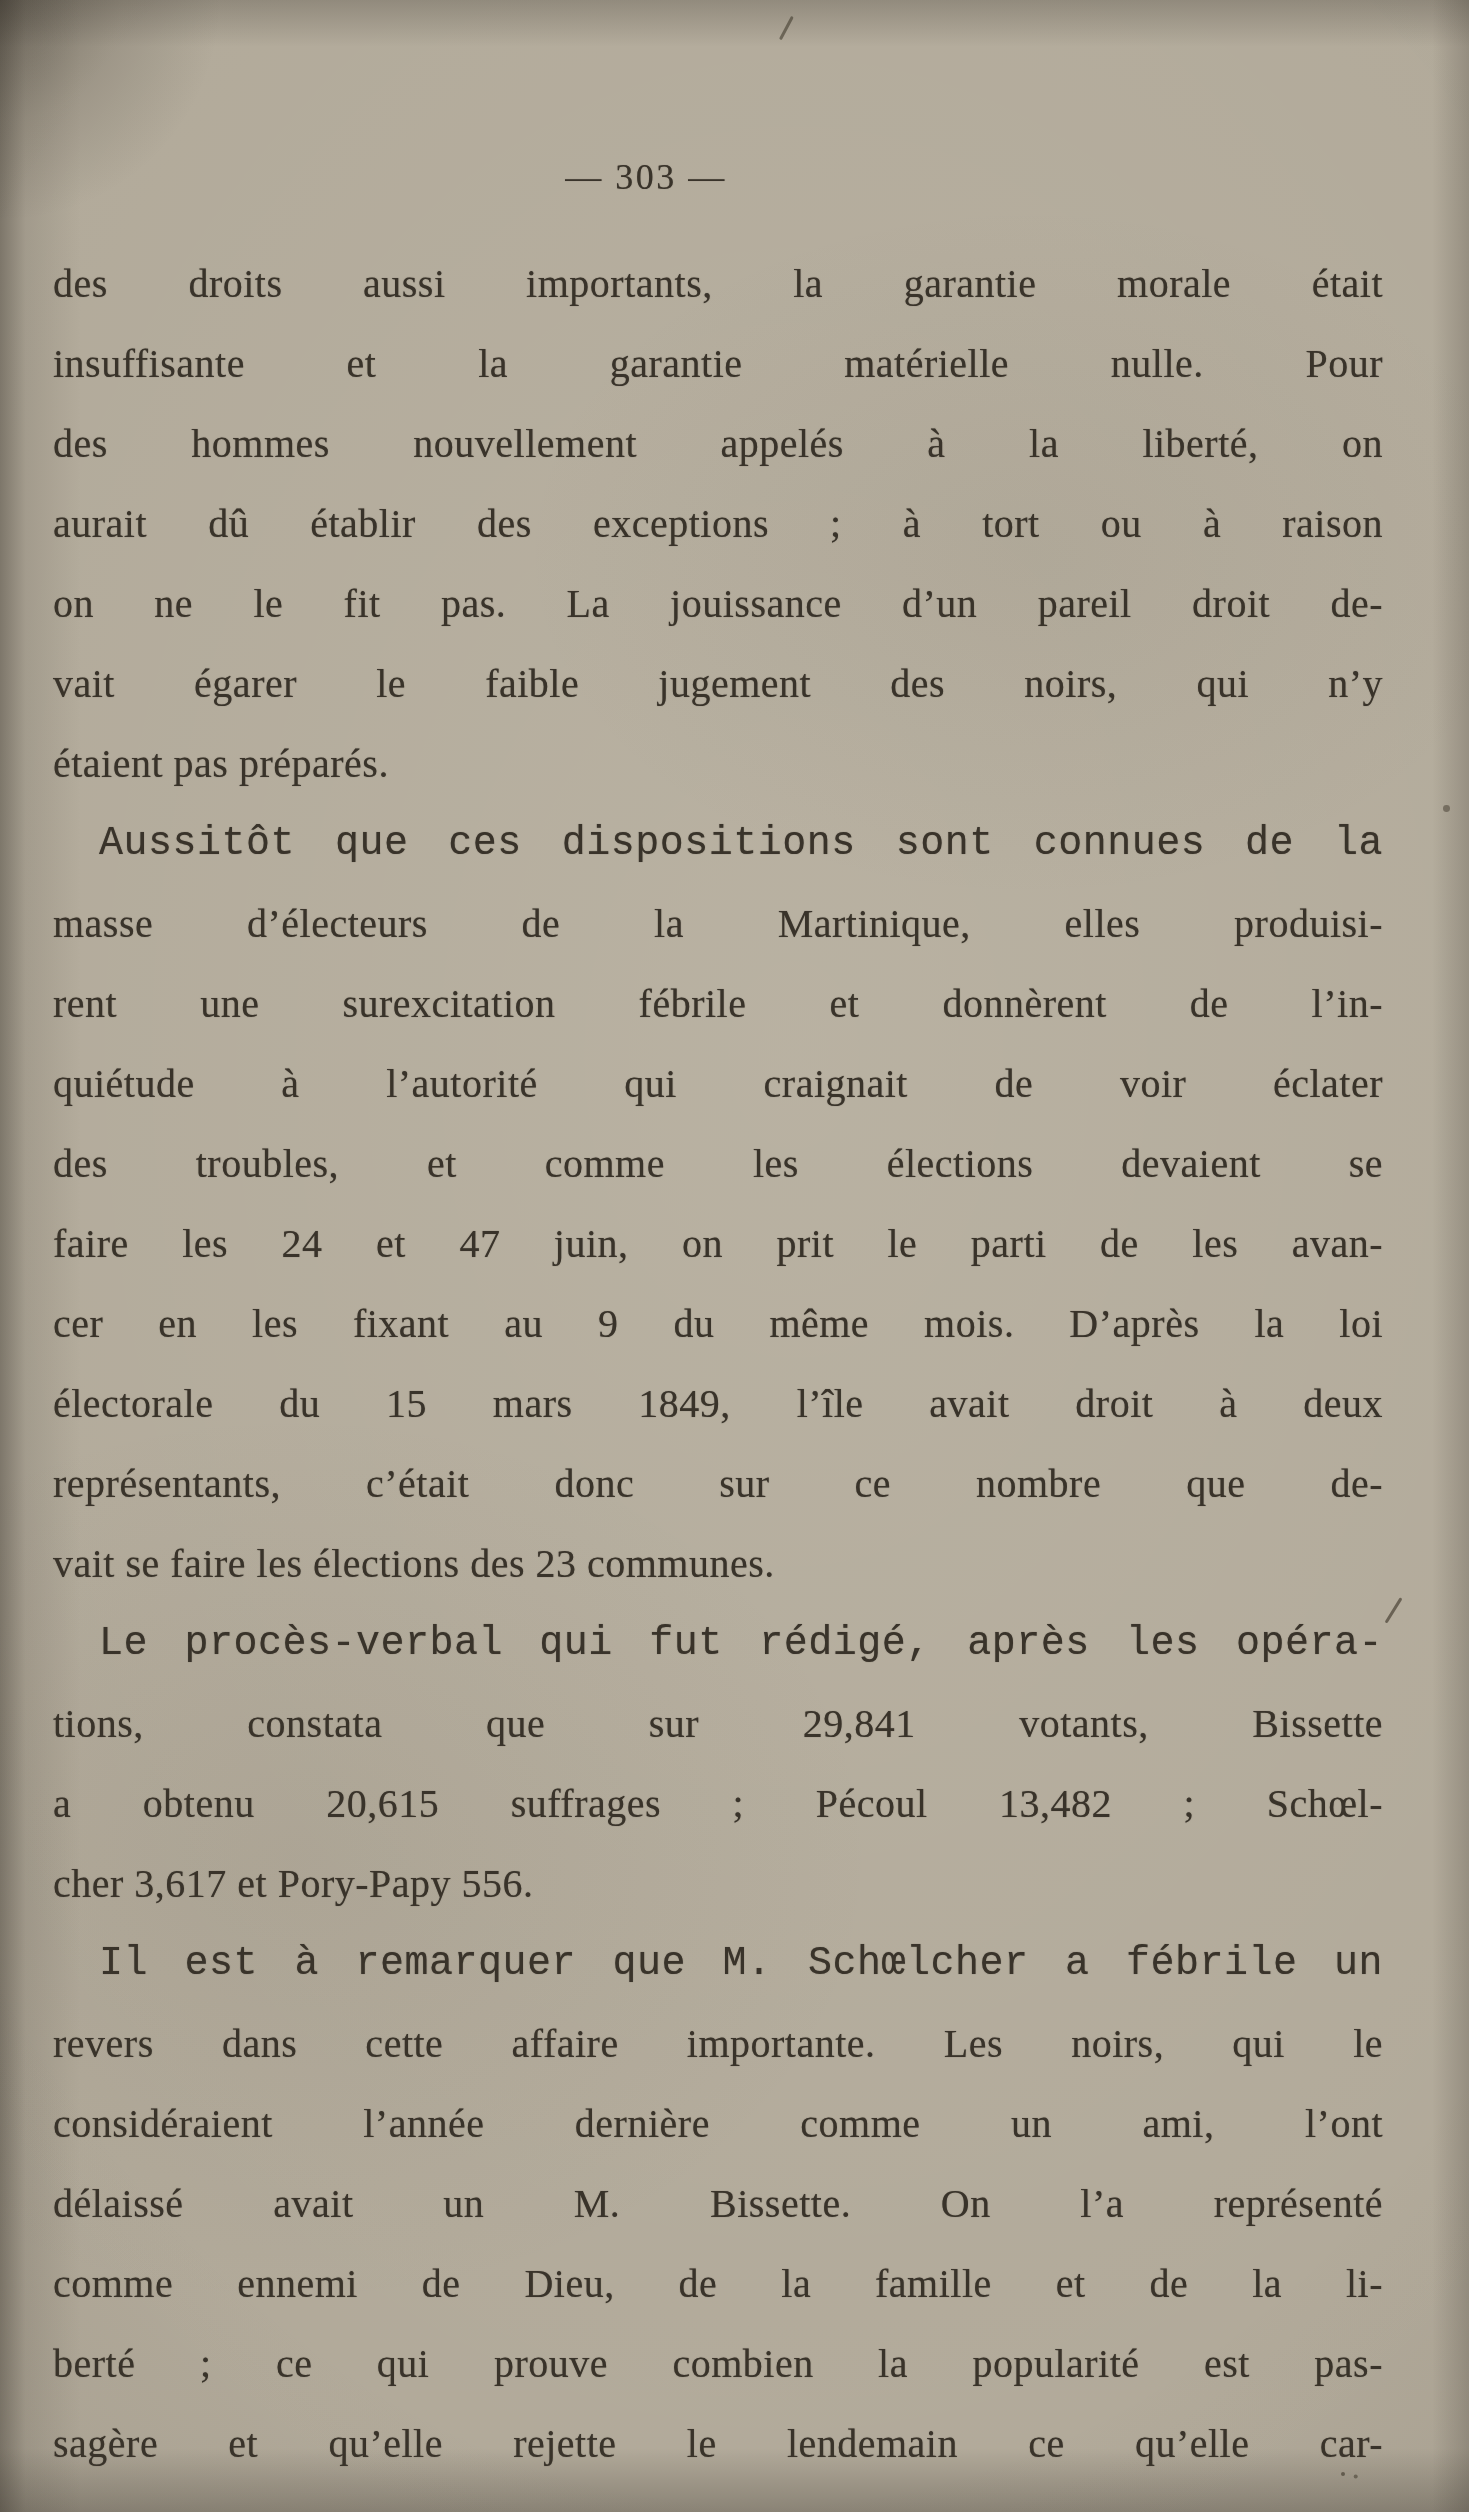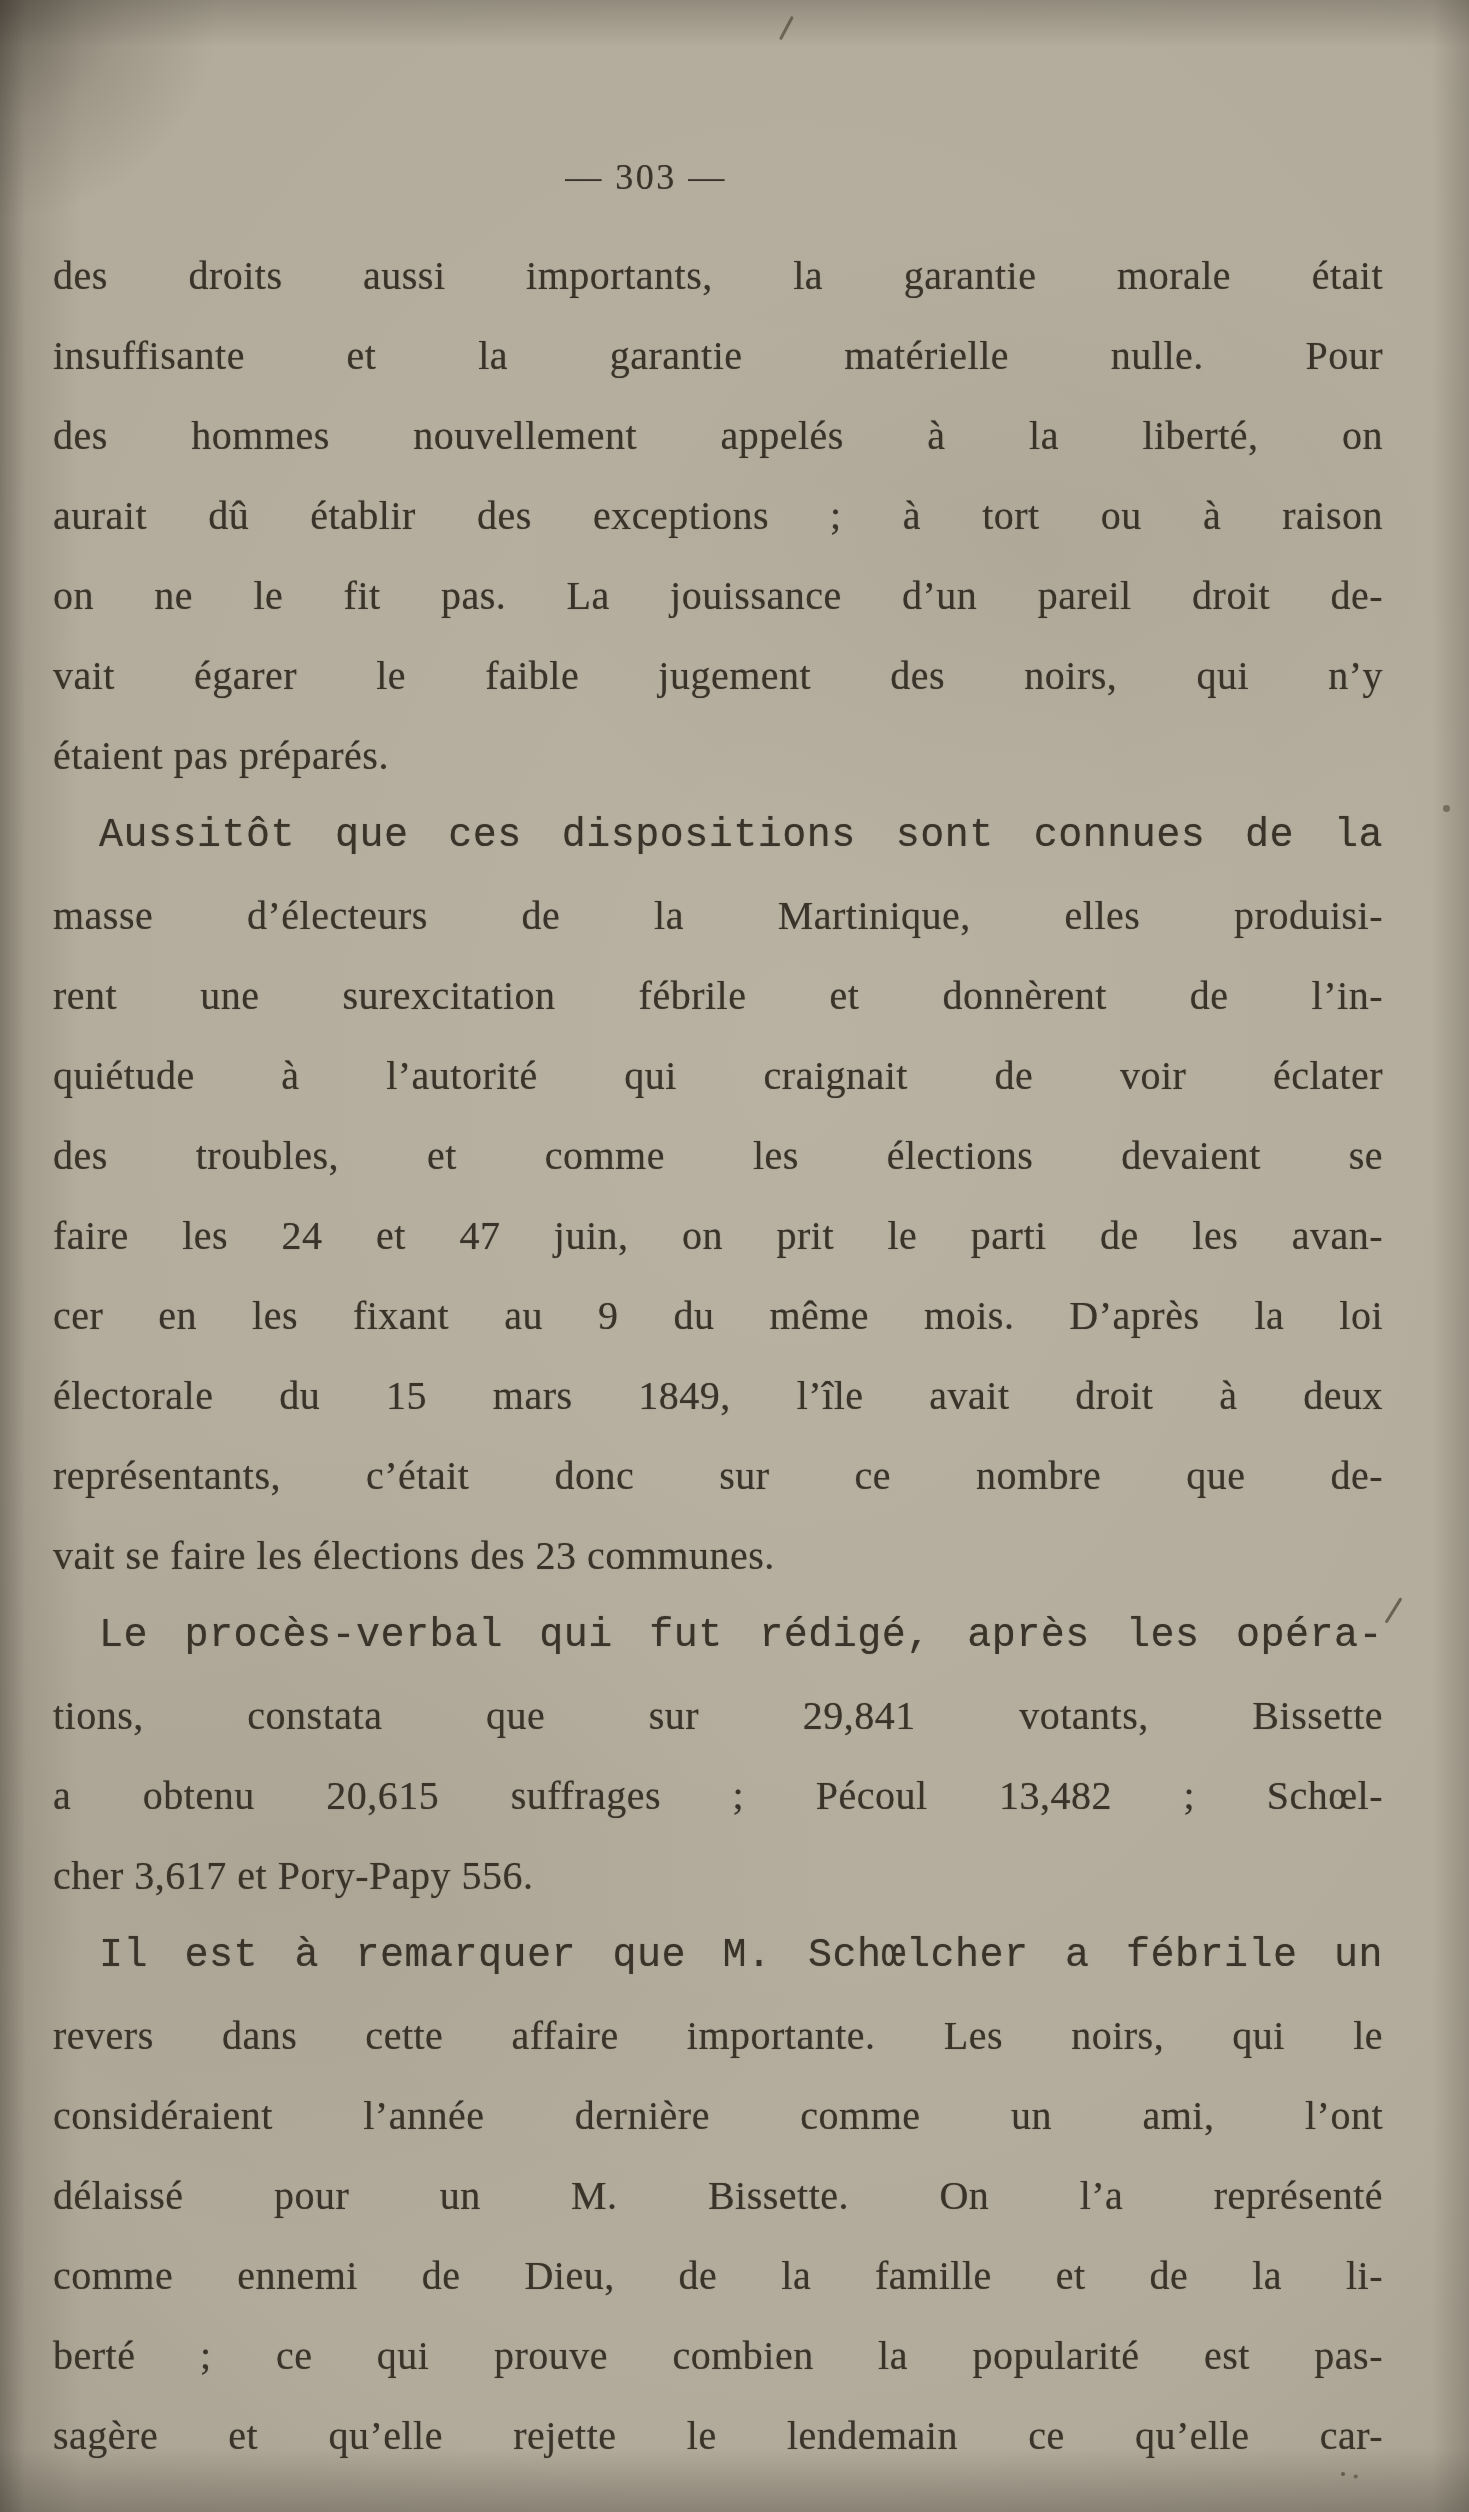--- a/index.html
+++ b/index.html
@@ -47,21 +47,21 @@
     padding-right: 178px;
     text-align: center;
     font-size: 36px;
     letter-spacing: 2.5px;
     color: var(--ink);
     text-shadow: 0 0 0.8px rgba(57,51,42,0.5);
   }
   .text-block {
     position: absolute;
     left: 53px;
-    top: 236px;
+    top: 244px;
     width: 1330px;
   }
   .line {
     font-size: 40px;
     line-height: 80px;
     letter-spacing: 0.5px;
     color: var(--ink);
     text-align: justify;
     text-align-last: justify;
     text-shadow: 0 0 1px rgba(57,51,42,0.55);
@@ -134,21 +134,21 @@
       <div>
         <div class="line indent">Le procès-verbal qui fut rédigé, après les opéra-</div>
         <div class="line">tions, constata que sur 29,841 votants, Bissette</div>
         <div class="line">a obtenu 20,615 suffrages ; Pécoul 13,482 ; Schœl-</div>
         <div class="line last">cher 3,617 et Pory-Papy 556.</div>
       </div>
       <div>
         <div class="line indent">Il est à remarquer que M. Schœlcher a fébrile un</div>
         <div class="line">revers dans cette affaire importante. Les noirs, qui le</div>
         <div class="line">considéraient l’année dernière comme un ami, l’ont</div>
-        <div class="line">délaissé pour un M. Bissette. On l’a représenté</div>
+        <div class="line">délaissé avait un M. Bissette. On l’a représenté</div>
         <div class="line">comme ennemi de Dieu, de la famille et de la li-</div>
         <div class="line">berté ; ce qui prouve combien la popularité est pas-</div>
         <div class="line">sagère et qu’elle rejette le lendemain ce qu’elle car-</div>
       </div>
     </div>
 
   <div class="mark mark-top"></div>
   <div class="mark mark-right-dot"></div>
   <div class="mark mark-communes"></div>
   <div class="mark mark-bottom-dots"></div>

